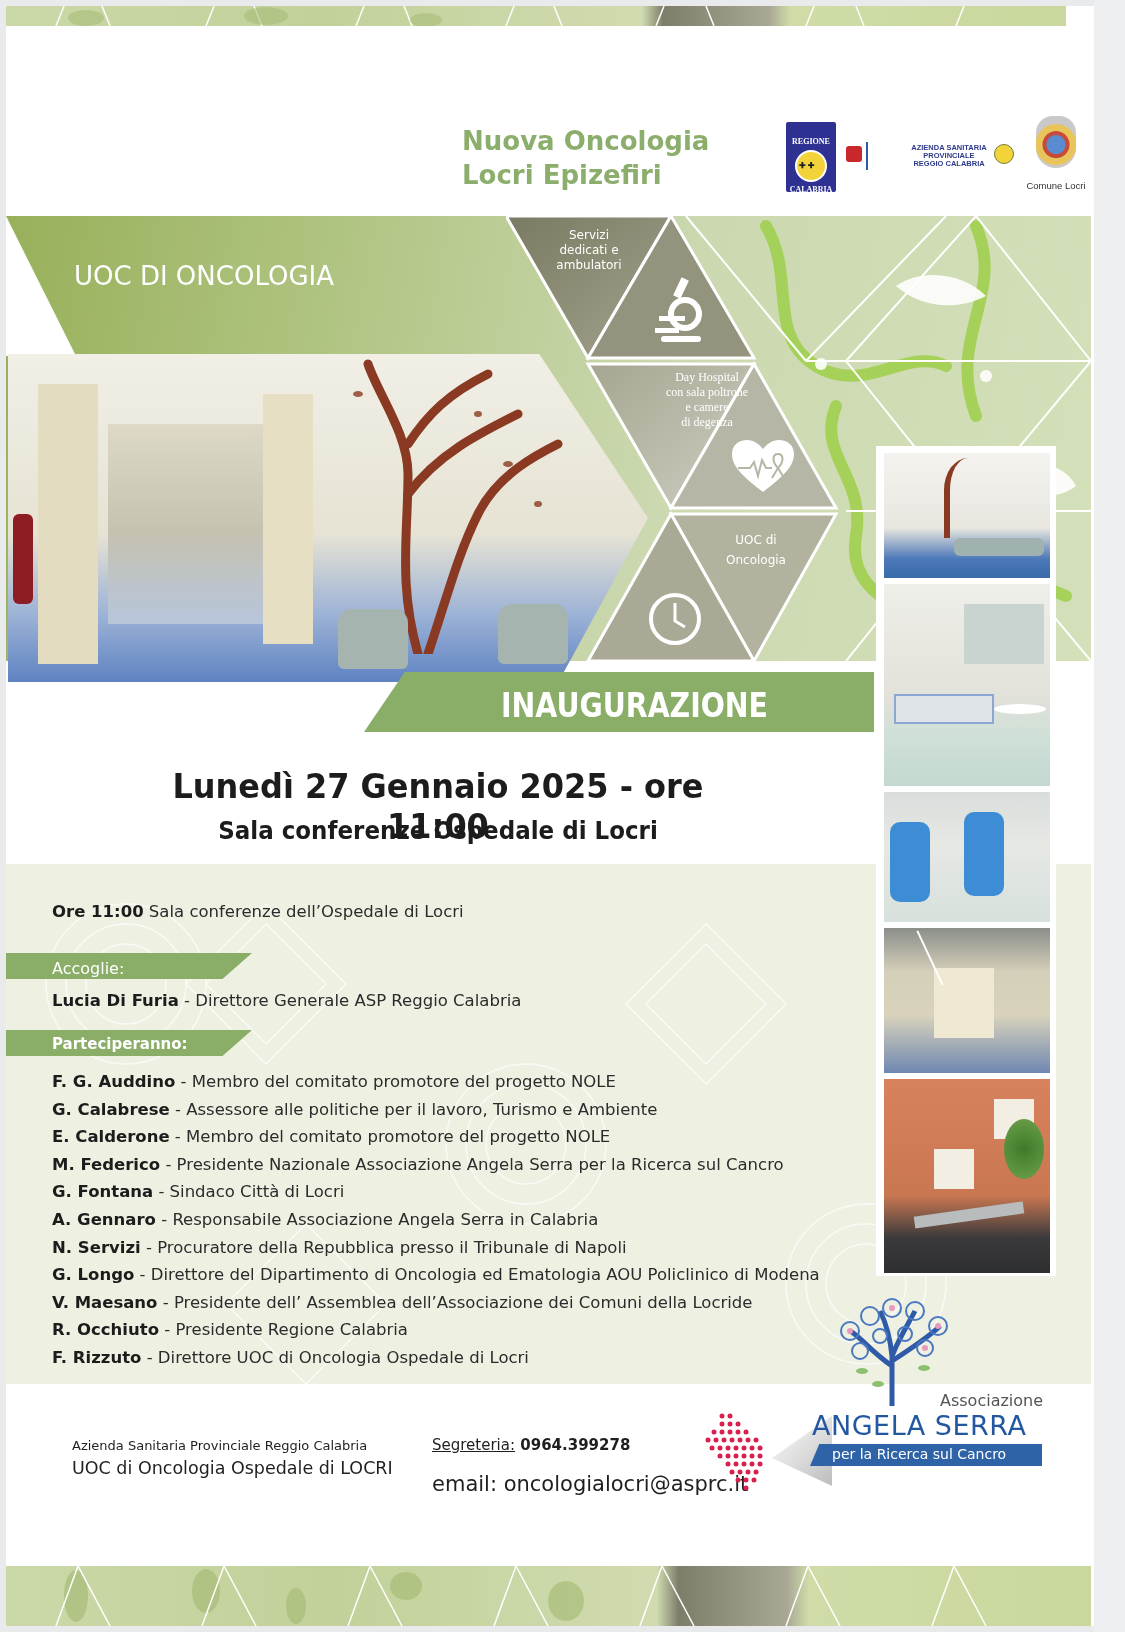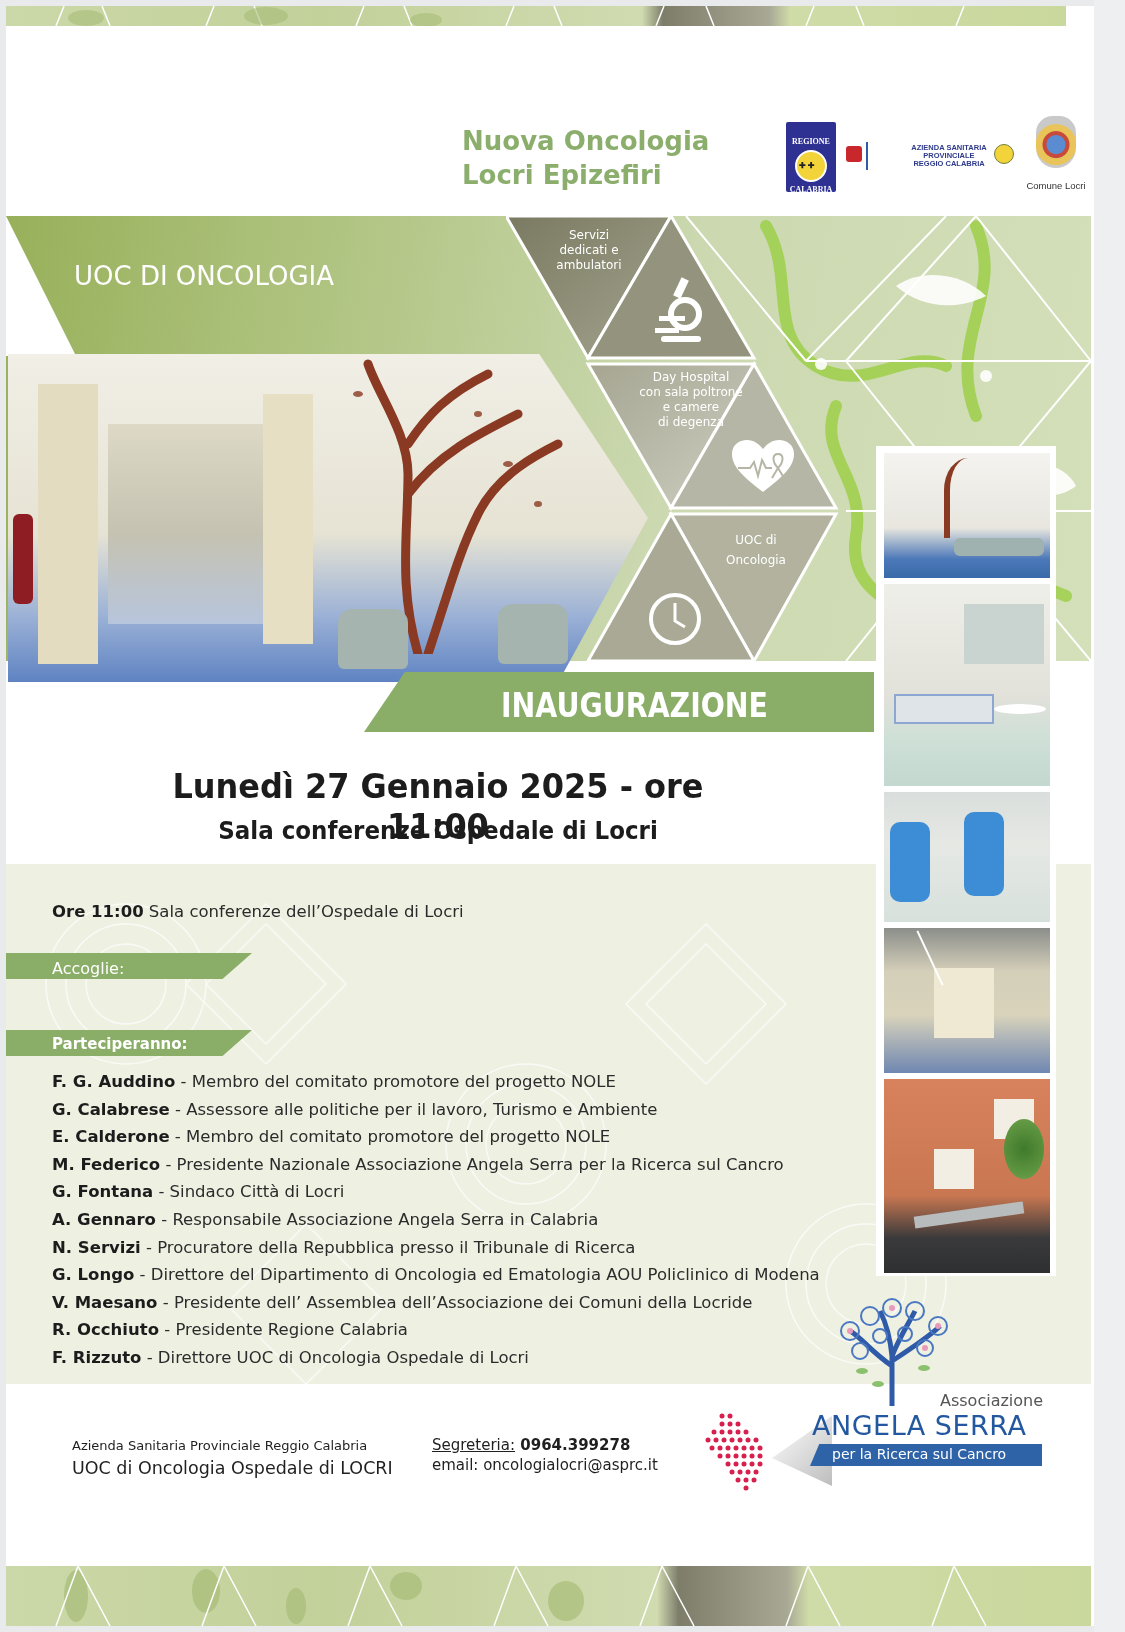--- a/index.html
+++ b/index.html
@@ -153,21 +153,21 @@
   .participants { position: absolute; left: 46px; top: 1066px; list-style: none; }
   .participants li { height: 27.6px; white-space: nowrap; }
 
   
   .footer-left { position: absolute; left: 66px; top: 1432px; font-family: "DejaVu Sans", sans-serif; color: #1f1f1f; }
   .footer-left .l1 { font-size: 13px; }
   .footer-left .l2 { font-size: 17.5px; margin-top: 5px; }
   .footer-mid { position: absolute; left: 426px; top: 1430px; font-family: "DejaVu Sans", sans-serif; color: #1f1f1f; }
   .footer-mid .l1 { font-size: 15px; }
   .footer-mid .l1 u { font-weight: normal; }
-  .footer-mid .l2 { font-size: 15px; margin-top: 2px; }
+  .footer-mid .l2 { font-size: 21px; margin-top: 18px; }
 
   .as-logo { position: absolute; left: 690px; top: 1290px; width: 360px; height: 270px; }
   .as-assoc { position: absolute; left: 244px; top: 95px; font-family: "DejaVu Sans", sans-serif; font-size: 16px; color: #555; }
   .as-name { position: absolute; left: 116px; top: 114px; font-family: "DejaVu Sans", sans-serif; font-size: 27px; color: #2358a0; letter-spacing: 0.5px; }
   .as-bar {
     position: absolute; left: 114px; top: 148px; width: 232px; height: 22px; background: #2e63a8;
     clip-path: polygon(4% 0, 100% 0, 100% 100%, 0 100%);
   }
   .as-tag { position: absolute; left: 136px; top: 150px; font-family: "DejaVu Sans", sans-serif; font-size: 14px; color: #fff; }
 </style>
@@ -301,21 +301,21 @@
   <svg style="position:absolute;left:641px;top:585px;" width="56" height="56" viewBox="0 0 56 56">
     <circle cx="28" cy="28" r="24" fill="none" stroke="#fff" stroke-width="4"></circle>
     <polyline points="28,12 28,30 38,36" fill="none" stroke="#fff" stroke-width="3"></polyline>
   </svg>
 
   <div class="tri-label" style="left:538px; top:222px; width:90px;text-align:center;">
     <div>Servizi</div>
     <div>dedicati e</div>
     <div>ambulatori</div>
   </div>
-  <div class="tri-label" style="left:620px; top:364px; width:130px; line-height:15px;">
+  <div class="tri-label" style="left:636px; top:364px; width:130px; line-height:15px;font-family:Liberation Serif, serif;">
     <div>Day Hospital</div>
     <div>con sala poltrone</div>
     <div>e camere</div>
     <div>di degenza</div>
   </div>
   <div class="tri-label" style="left:710px; top:524px; width:80px; line-height:20px;">
     <div>UOC di</div>
     <div>Oncologia</div>
   </div>
 
@@ -376,32 +376,35 @@
   <div class="date-line">Lunedì 27 Gennaio 2025 - ore 11:00</div>
   <div class="venue-line">Sala conferenze Ospedale di Locri</div>
 
   <div class="ore-line prog-text">
     <b>Ore 11:00</b><span> Sala conferenze dell’Ospedale di Locri</span>
   </div>
 
   <div class="section-tag" style="top:947px;"></div>
   <div class="section-tag-label" style="top:953px;">Accoglie:</div>
 
+  <div class="host-line prog-text">
+    <b>Lucia Di Furia</b><span> - Direttore Generale ASP Reggio Calabria</span>
+  </div>
 
   <div class="section-tag" style="top:1024px;"></div>
   <div class="section-tag-label" style="top:1029px; font-size:15px;font-weight:bold;">Parteciperanno:</div>
 
   <ul class="participants prog-text">
     <li><b>F. G. Auddino</b><span> - Membro del comitato promotore del progetto NOLE</span></li>
     <li><b>G. Calabrese</b><span> - Assessore alle politiche per il lavoro, Turismo e Ambiente</span></li>
     <li><b>E. Calderone</b><span> - Membro del comitato promotore del progetto NOLE</span></li>
     <li><b>M. Federico</b><span> - Presidente Nazionale Associazione Angela Serra per la Ricerca sul Cancro</span></li>
     <li><b>G. Fontana</b><span> - Sindaco Città di Locri</span></li>
     <li><b>A. Gennaro</b><span> - Responsabile Associazione Angela Serra in Calabria</span></li>
-    <li><b>N. Servizi</b><span> - Procuratore della Repubblica presso il Tribunale di Ricerca</span></li>
+    <li><b>N. Servizi</b><span> - Procuratore della Repubblica presso il Tribunale di Napoli</span></li>
     <li><b>G. Longo</b><span> - Direttore del Dipartimento di Oncologia ed Ematologia AOU Policlinico di Modena</span></li>
     <li><b>V. Maesano</b><span> - Presidente dell’ Assemblea dell’Associazione dei Comuni della Locride</span></li>
     <li><b>R. Occhiuto</b><span> - Presidente Regione Calabria</span></li>
     <li><b>F. Rizzuto</b><span> - Direttore UOC di Oncologia Ospedale di Locri</span></li>
   </ul>
 
   <div class="footer-left">
     <div class="l1">Azienda Sanitaria Provinciale Reggio Calabria</div>
     <div class="l2">UOC di Oncologia Ospedale di LOCRI</div>
   </div>

